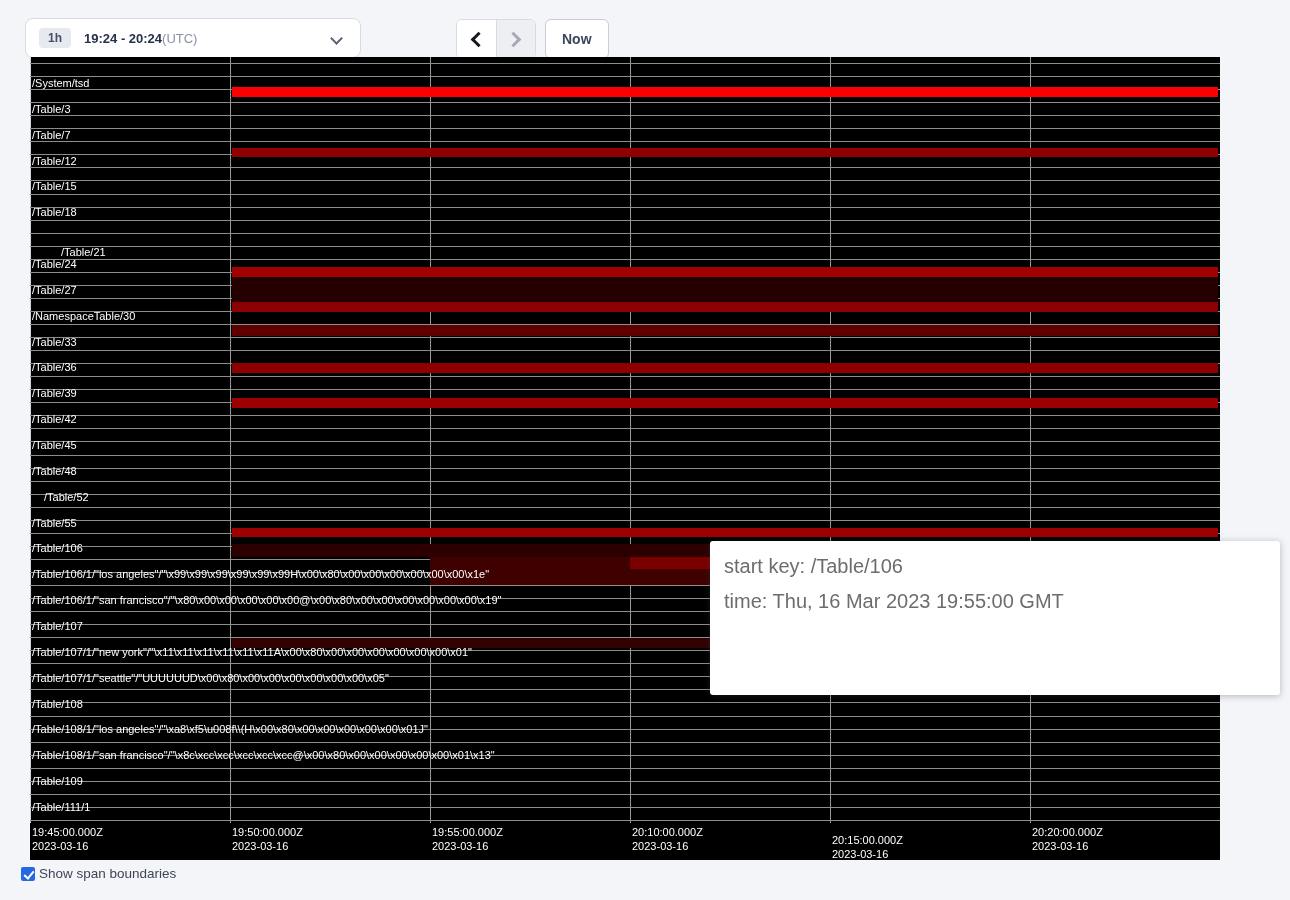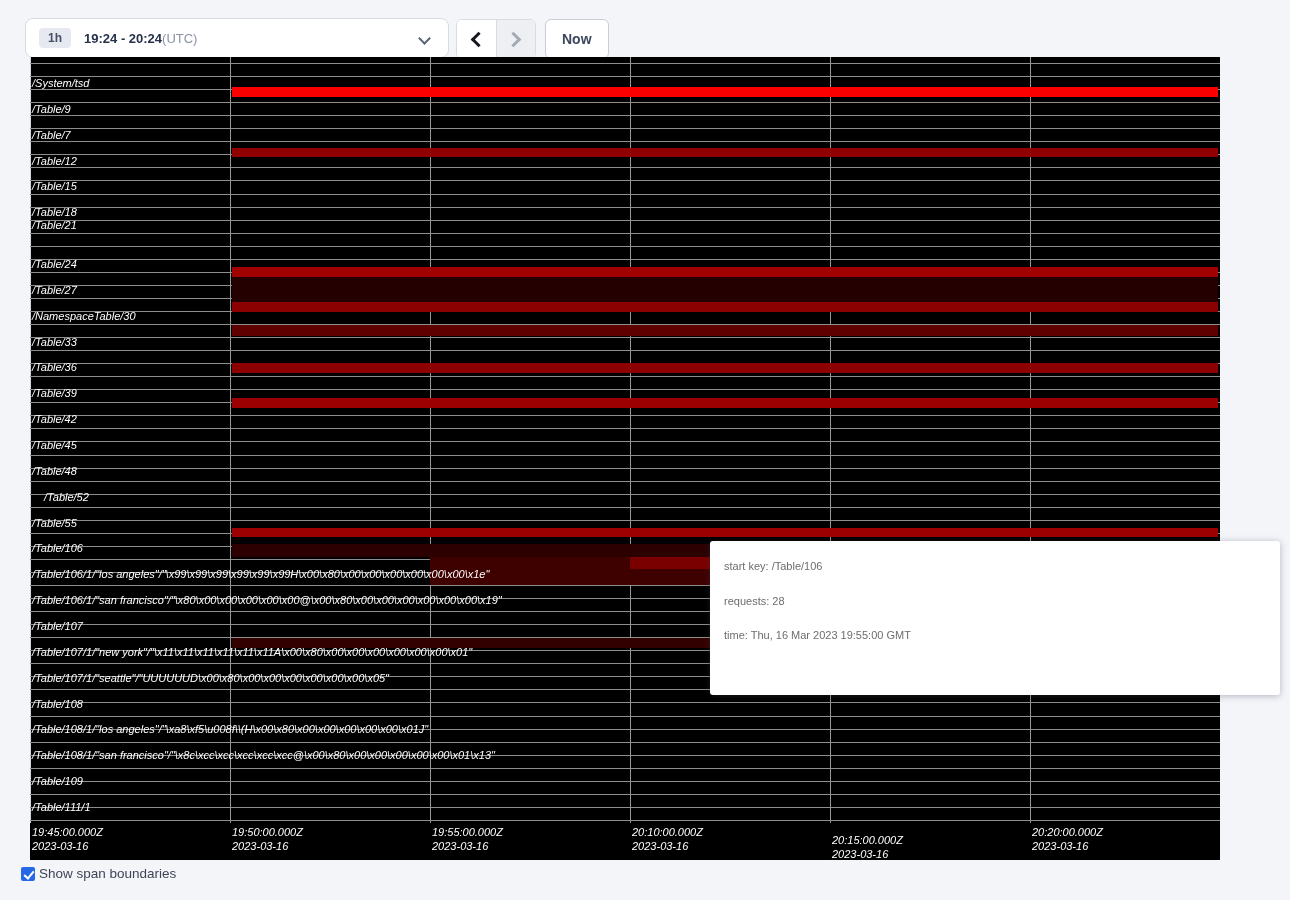--- a/index.html
+++ b/index.html
@@ -3,21 +3,21 @@
 <meta charset="utf-8">
 <style>
   html,body{margin:0;padding:0;}
   body{
     width:1290px;height:900px;position:relative;overflow:hidden;
     background:#f4f5f9;
     font-family:"Liberation Sans", sans-serif;
   }
   
   .time-selector{
-    position:absolute;left:25px;top:18px;width:424px;height:40px;
+    position:absolute;left:25px;top:18px;width:336px;height:40px;
     background:#fff;border:1px solid #d8dbe3;border-radius:8px;
     box-sizing:border-box;display:flex;align-items:center;cursor:pointer;
   }
   .range-chip{
     margin-left:13px;background:#e7e9f0;border-radius:4px;
     padding:3px 9px;font-size:12px;font-weight:bold;color:#475069;
   }
   .range-text{margin-left:13px;font-size:13px;font-weight:bold;color:#26324b;}
   .range-suffix{font-size:13px;font-weight:normal;color:#8a92a3;}
   .sel-chevron{
@@ -38,38 +38,37 @@
   .chev.right{border-color:#a4aab4;transform:rotate(45deg);margin-right:4px;}
   .now-btn{
     position:absolute;left:545px;top:19px;height:40px;padding:0 16px;
     background:#fff;border:1px solid #c9cdd8;border-radius:6px;box-sizing:border-box;
     display:flex;align-items:center;font-size:14px;font-weight:bold;color:#3c475c;cursor:pointer;
   }
   
   .heatmap{
     position:absolute;left:30px;top:57px;width:1190px;height:803px;
     background:#000;
-    font-style:italic;
   }
   .hline{position:absolute;left:0;width:1190px;height:1px;background:#8d8d8d;}
   .vline{position:absolute;top:0;width:1px;height:766px;background:#979797;}
   .left-edge{position:absolute;left:0;top:0;width:1px;height:766px;background:#d4d4d4;}
   .band{position:absolute;}
   .rowlabel{
     position:absolute;left:2px;color:#fff;font-size:11px;line-height:12px;
     white-space:nowrap;
   }
   .axis-label{position:absolute;top:768px;color:#fff;font-size:11px;line-height:14px;white-space:nowrap;}
   
   .tooltip{
     position:absolute;left:710px;top:541px;width:570px;height:154px;
     background:#fff;border-radius:3px;box-sizing:border-box;padding:8px 14px;
     box-shadow:0 1px 7px rgba(60,60,80,.35);
   }
-  .tooltip p{margin:0;font-size:11px;line-height:34.5px;color:#6d6d6d;white-space:nowrap;}
+  .tooltip p{margin:0;font-size:20px;line-height:34.5px;color:#6d6d6d;white-space:nowrap;}
   
   .footer{position:absolute;left:21px;top:866px;display:flex;align-items:flex-end;}
   .checkbox{width:14px;height:14px;background:#2468e5;border-radius:2px;position:relative;cursor:pointer;}
   .checkmark{
     position:absolute;left:4.5px;top:1.5px;width:4px;height:8px;
     border-right:2px solid #fff;border-bottom:2px solid #fff;transform:rotate(40deg);
   }
   .checkbox-label{margin-left:4px;font-size:13.5px;color:#3e4555;}
 </style>
 </head>
@@ -167,26 +166,26 @@
       <div class="band" style="top: 245px; height: 10px; left: 202px; width: 986px; background: rgb(139, 0, 0);"></div>
       <div class="band" style="top: 268px; height: 11px; left: 202px; width: 986px; background: rgb(94, 0, 0);"></div>
       <div class="band" style="top: 306px; height: 10px; left: 202px; width: 986px; background: rgb(142, 0, 0);"></div>
       <div class="band" style="top: 341px; height: 10px; left: 202px; width: 986px; background: rgb(156, 0, 0);"></div>
       <div class="band" style="top: 471px; height: 9px; left: 202px; width: 986px; background: rgb(156, 0, 0);"></div>
       <div class="band" style="top: 487px; height: 13px; left: 202px; width: 986px; background: rgb(44, 0, 0);"></div>
       <div class="band" style="top: 500px; height: 28px; left: 400px; width: 788px; background: rgb(63, 0, 0);"></div>
       <div class="band" style="top: 500px; height: 12px; left: 600px; width: 588px; background: rgb(122, 0, 0);"></div>
       <div class="band" style="top: 581px; height: 10px; left: 202px; width: 986px; background: rgb(51, 0, 0);"></div>
       <div class="rowlabel" style="top: 20px;">/System/tsd</div>
-      <div class="rowlabel" style="top: 46px;">/Table/9</div>
+      <div class="rowlabel" style="top: 46px;">/Table/3</div>
       <div class="rowlabel" style="top: 72px;">/Table/7</div>
       <div class="rowlabel" style="top: 98px;">/Table/12</div>
       <div class="rowlabel" style="top: 123px;">/Table/15</div>
       <div class="rowlabel" style="top: 149px;">/Table/18</div>
-      <div class="rowlabel" style="top: 162px;">/Table/21</div>
+      <div class="rowlabel" style="top: 189px; padding-left: 29px;">/Table/21</div>
       <div class="rowlabel" style="top: 201px;">/Table/24</div>
       <div class="rowlabel" style="top: 227px;">/Table/27</div>
       <div class="rowlabel" style="top: 253px;">/NamespaceTable/30</div>
       <div class="rowlabel" style="top: 279px;">/Table/33</div>
       <div class="rowlabel" style="top: 304px;">/Table/36</div>
       <div class="rowlabel" style="top: 330px;">/Table/39</div>
       <div class="rowlabel" style="top: 356px;">/Table/42</div>
       <div class="rowlabel" style="top: 382px;">/Table/45</div>
       <div class="rowlabel" style="top: 408px;">/Table/48</div>
       <div class="rowlabel" style="top: 434px; margin-left: 12px;">/Table/52</div>
@@ -224,21 +223,20 @@
       </div>
       <div class="axis-label" style="left: 1002px;">
         <div>20:20:00.000Z</div>
         <div>2023-03-16</div>
       </div>
     </div>
 </div>
 
 <div class="tooltip">
   <p>start key: /Table/106</p>
-  <p>requests: 28</p>
   <p>time: Thu, 16 Mar 2023 19:55:00 GMT</p>
 </div>
 
 <div class="footer">
   <span class="checkbox">
     <span class="checkmark"></span>
   </span>
   <span class="checkbox-label">Show span boundaries</span>
 </div>
 

